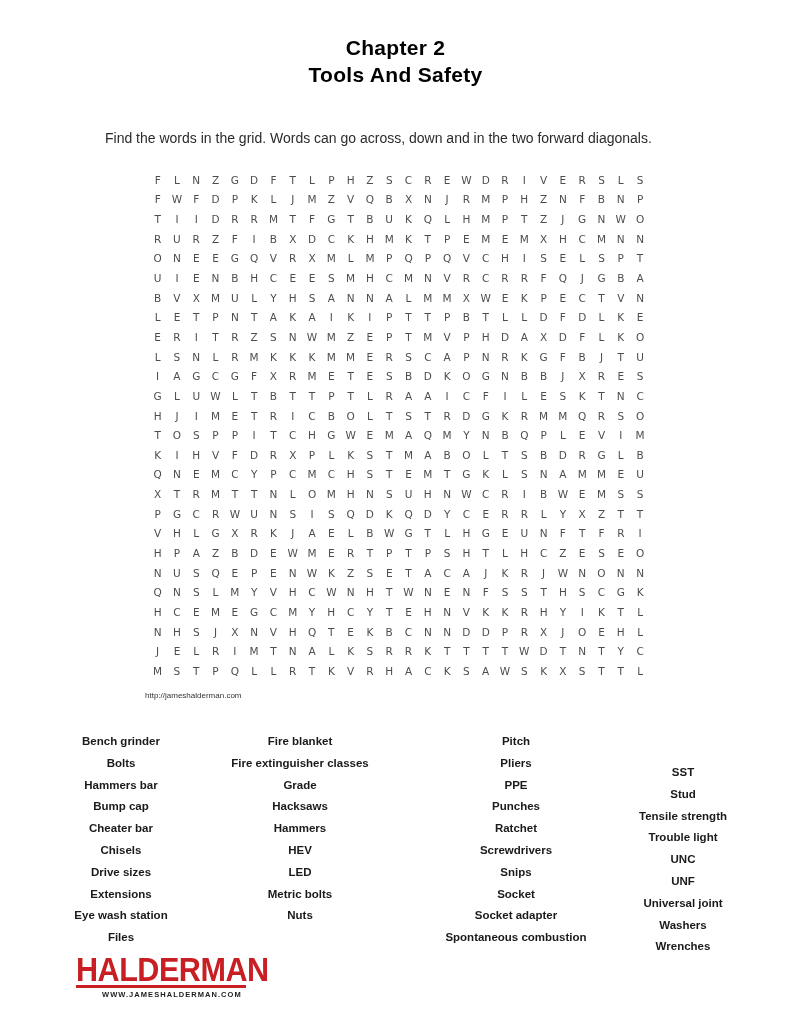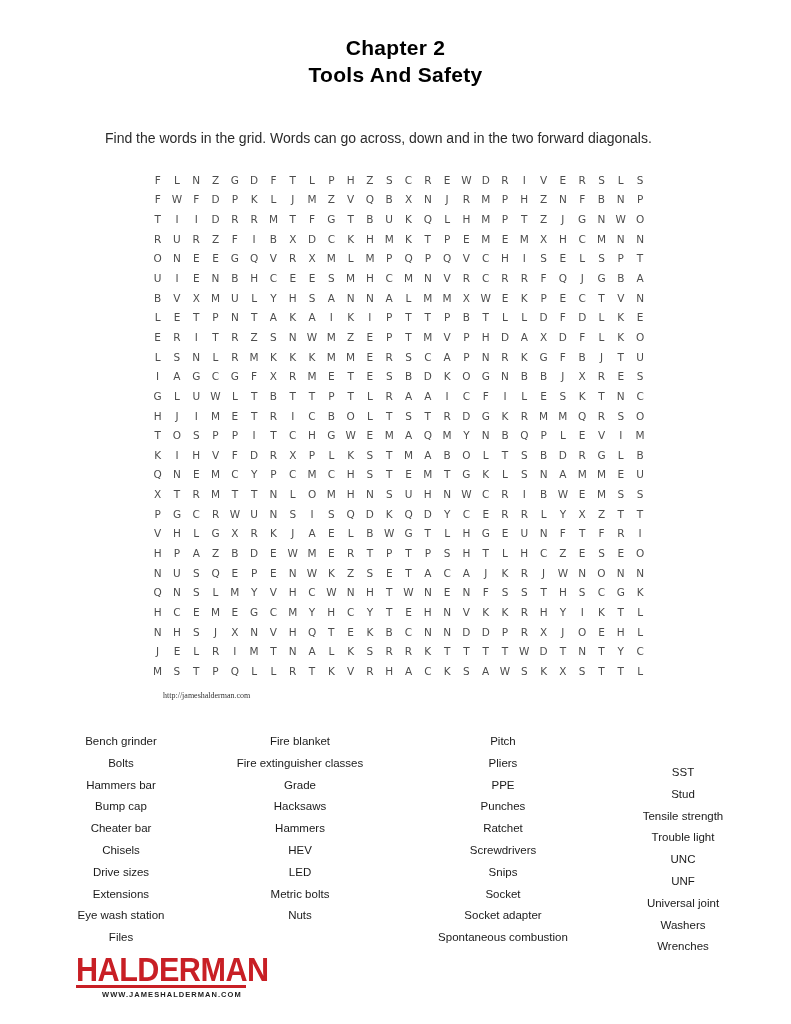--- a/index.html
+++ b/index.html
@@ -9,27 +9,27 @@
   .title-block{position:absolute;top:34px;left:0;width:791px;text-align:center;color:#000;}
   .title-line{font-size:21px;font-weight:bold;line-height:27px;letter-spacing:0.3px;}
 
   .instructions{position:absolute;left:57px;top:130px;font-size:14px;color:#2b2b2b;margin-left:48px;}
 
   .grid{position:absolute;left:148px;top:170px;display:grid;
         grid-template-columns:repeat(26,19.3px);grid-auto-rows:19.65px;
         font-family:"DejaVu Sans",sans-serif;font-size:10.5px;color:#4d4d4d;}
   .cell{display:flex;align-items:center;justify-content:center;width:19.3px;height:19.65px;}
 
-  .source-url{position:absolute;left:163px;top:691px;font-size:8px;color:#333;font-family:Liberation Serif, serif;}
+  .source-url{position:absolute;left:145px;top:691px;font-size:8px;color:#333;}
 
   .word-col{position:absolute;top:731px;text-align:center;font-size:11.5px;color:#1a1a1a;}
-  .word-col .word{line-height:21.8px;white-space:nowrap;}
+  .word-col .word{line-height:21.8px;white-space:nowrap;font-weight:bold;}
   .word-col-1{left:36px;width:170px;}
   .word-col-2{left:205px;width:190px;}
-  .word-col-3{left:408px;width:190px;}
+  .word-col-3{left:421px;width:190px;}
   .word-col-4{left:598px;width:170px;margin-top:31px;}
 
   .logo{position:absolute;left:76px;top:953px;width:172px;}
   .logo-name{font-size:30px;font-weight:bold;letter-spacing:-0.5px;line-height:30px;
              transform:scale(1.02,1.1);transform-origin:left top;white-space:nowrap;}
   .logo-bar{height:2.5px;margin-top:2px;width:170px;}
   .logo-url{margin-top:2px;font-size:7.5px;font-weight:bold;color:#1c1c1c;letter-spacing:1.05px;white-space:nowrap;padding-left:26px;}
 </style>
 </head>
 <body>

